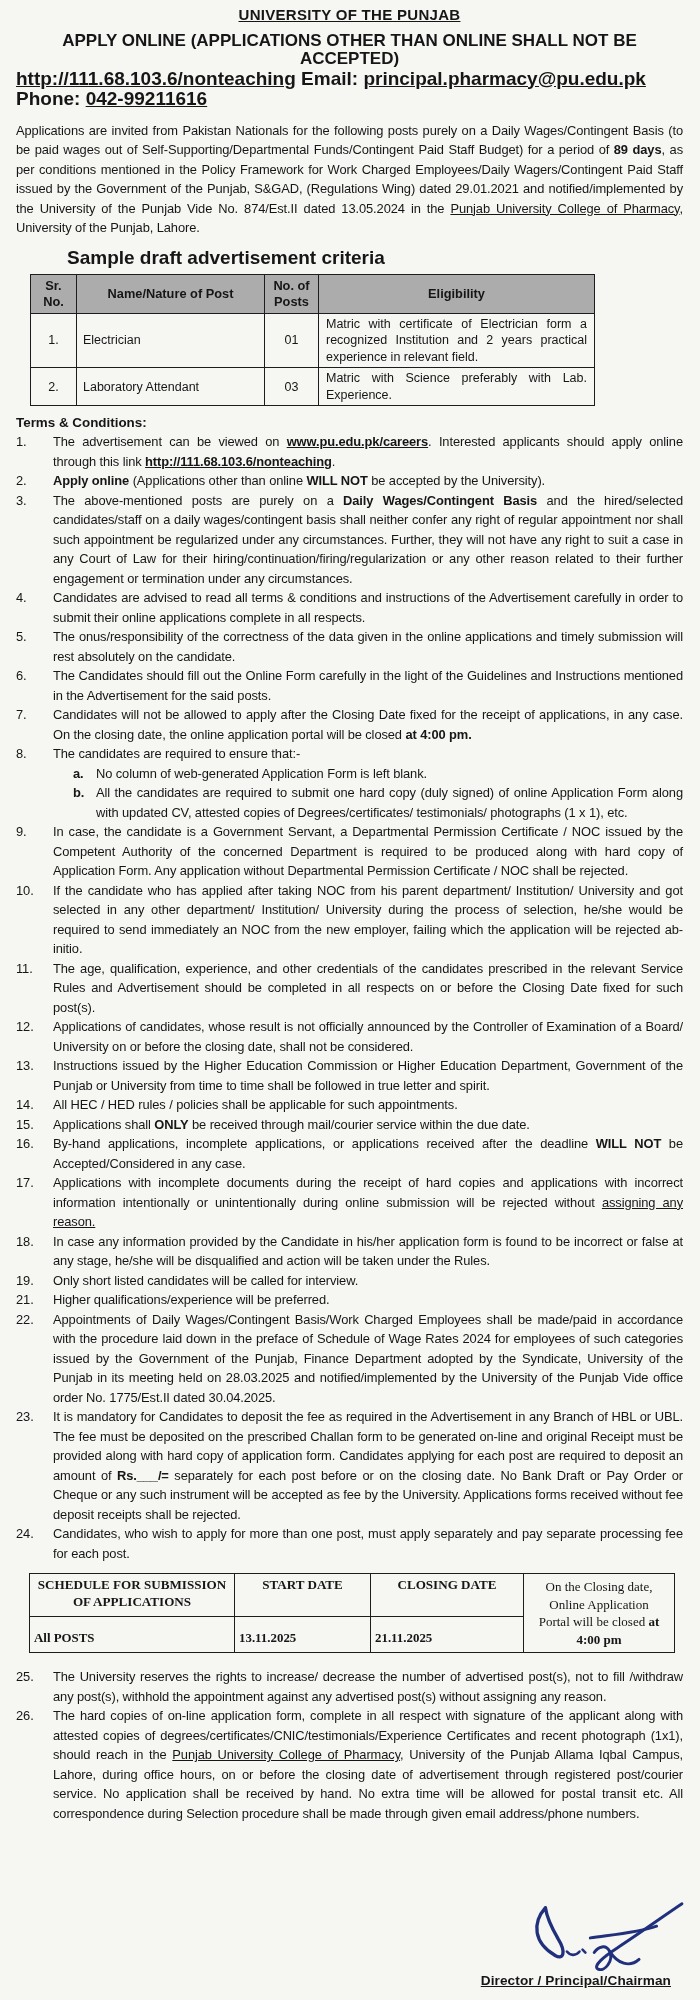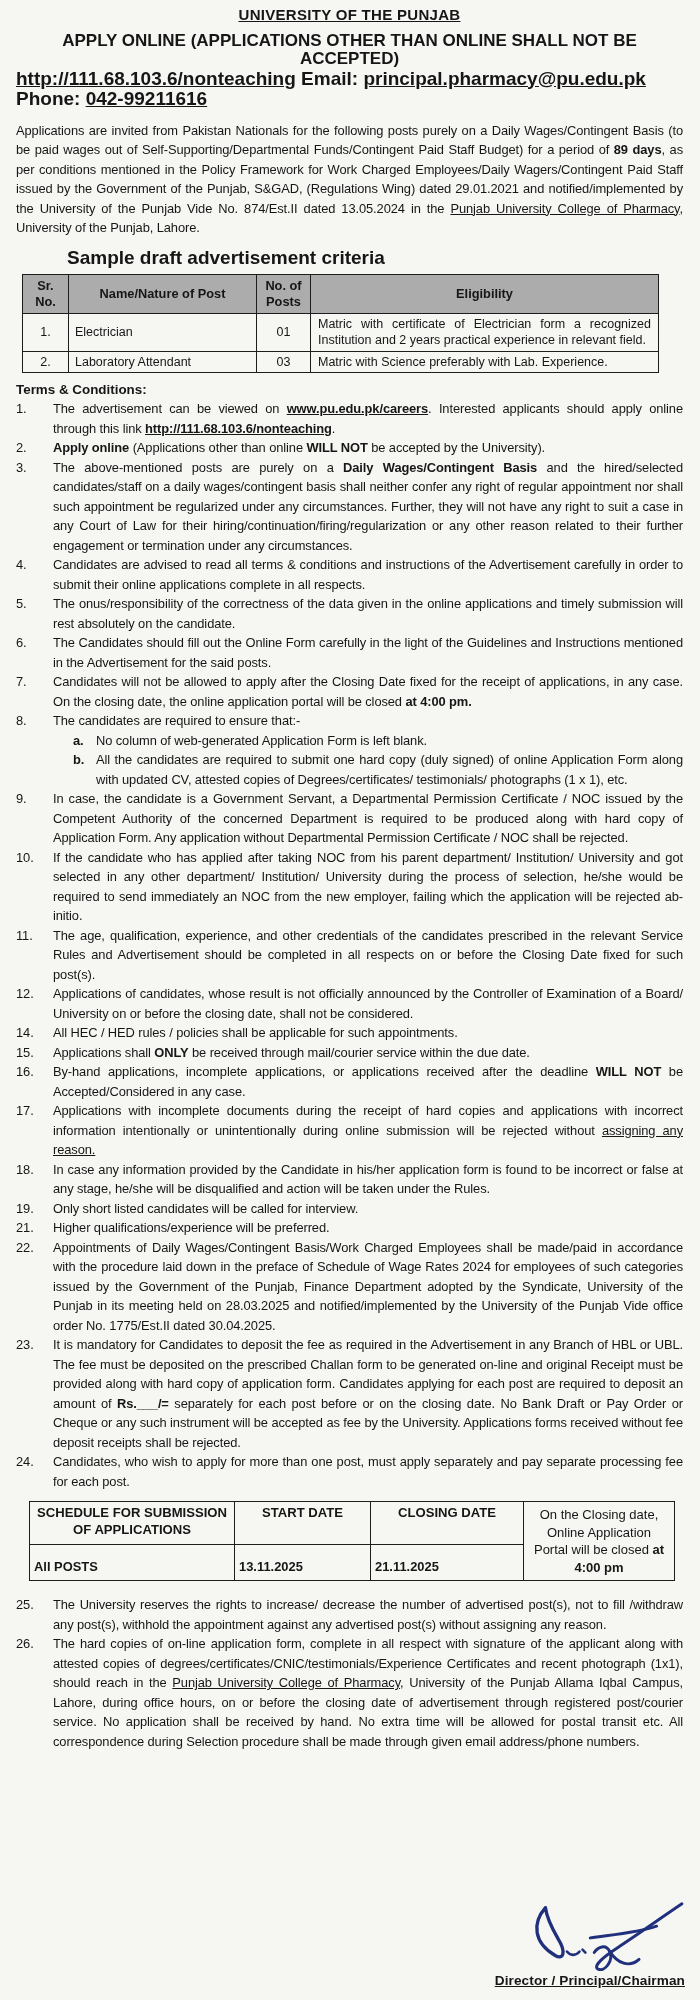--- a/index.html
+++ b/index.html
@@ -10,45 +10,45 @@
     -webkit-font-smoothing:antialiased;
   }
   .doc{padding:6px 17px 0 16px;}
   .u{text-decoration:underline;}
   .b{font-weight:bold;}
   .title{text-align:center;font-weight:bold;font-size:15px;line-height:18.5px;letter-spacing:.3px;}
   .apply-head{text-align:center;font-weight:bold;font-size:17px;margin-top:7px;line-height:18px;}
   .contact{font-weight:bold;font-size:19px;margin-top:1px;line-height:20px;}
   .intro{margin-top:12px;font-size:12.9px;line-height:19.5px;text-align:justify;letter-spacing:-.1px;}
   .sample{font-weight:bold;font-size:19px;margin:9px 0 5px 51px;}
-  table.criteria{border-collapse:collapse;margin-left:6px;width:637px;font-size:12.5px;table-layout:fixed;}
+  table.criteria{border-collapse:collapse;margin-left:14px;width:565px;font-size:12.5px;table-layout:fixed;}
   .criteria th,.criteria td{border:1.6px solid #1d1d1d;vertical-align:middle;}
   .criteria th{background:#acacac;font-size:12.8px;line-height:16px;padding:3px 3px;}
   .criteria col.c1{width:46px}.criteria col.c2{width:188px}.criteria col.c3{width:54px}
   .criteria td{padding:2px 6px;}
   td.sr{text-align:center;}
   td.count{text-align:center;}
   td.elig{text-align:justify;line-height:16.5px;padding:2px 7px;}
   .tc-head{font-weight:bold;font-size:13.4px;margin-top:8px;line-height:18px;}
   .terms{font-size:12.9px;line-height:19.5px;letter-spacing:-.1px;}
   .term-row{display:flex;}
   .term-num{flex:0 0 37px;}
   .term-body{flex:1;text-align:justify;}
   .sub-row{display:flex;padding-left:57px;}
   .sub-num{flex:0 0 23px;font-weight:bold;}
   .sub-body{flex:1;text-align:justify;}
   table.schedule{border-collapse:collapse;margin:10px 0 0 13px;width:646px;font-size:12.9px;table-layout:fixed;}
-  .schedule th,.schedule td{border:1.6px solid #1d1d1d;}
+  .schedule th,.schedule td{border:1.6px solid #1d1d1d;font-family:Liberation Serif, serif;}
   .schedule col.s1{width:205px}.schedule col.s2{width:136px}.schedule col.s3{width:153px}
   .schedule th{font-size:13.1px;padding:3px 4px;line-height:16.5px;vertical-align:top;text-align:center;}
   .schedule td.sch-data{text-align:left;font-weight:bold;padding:13px 4px 5px;}
   .schedule td.sch-note{text-align:center;line-height:17.5px;font-size:13px;padding:4px 9px;vertical-align:middle;}
   .after{margin-top:14px;}
   .sig-wrap{position:absolute;top:1896px;left:506px;width:192px;height:78px;}
-  .director{position:absolute;top:1973px;right:15px;font-weight:bold;font-size:13.6px;text-decoration:underline;letter-spacing:.1px;}
+  .director{position:absolute;top:1973px;right:29px;font-weight:bold;font-size:13.6px;text-decoration:underline;letter-spacing:.1px;}
 </style>
 </head>
 <body>
 
 <div class="doc">
 
   <div class="title"><span class="u">UNIVERSITY OF THE PUNJAB</span></div>
 
   <div class="apply-head">APPLY ONLINE (APPLICATIONS OTHER THAN ONLINE SHALL NOT BE ACCEPTED)</div>
 
@@ -142,20 +142,24 @@
       </div>
       <div class="term-row">
         <div class="term-num">11.</div>
         <div class="term-body"><span>The age, qualification, experience, and other credentials of the candidates prescribed in the relevant Service Rules and Advertisement should be completed in all respects on or before the Closing Date fixed for such post(s).</span></div>
       </div>
       <div class="term-row">
         <div class="term-num">12.</div>
         <div class="term-body"><span>Applications of candidates, whose result is not officially announced by the Controller of Examination of a Board/ University on or before the closing date, shall not be considered.</span></div>
       </div>
       <div class="term-row">
+        <div class="term-num">13.</div>
+        <div class="term-body"><span>Instructions issued by the Higher Education Commission or Higher Education Department, Government of the Punjab or University from time to time shall be followed in true letter and spirit.</span></div>
+      </div>
+      <div class="term-row">
         <div class="term-num">14.</div>
         <div class="term-body"><span>All HEC / HED rules / policies shall be applicable for such appointments.</span></div>
       </div>
       <div class="term-row">
         <div class="term-num">15.</div>
         <div class="term-body"><span>Applications shall </span><span class="b">ONLY</span><span> be received through mail/courier service within the due date.</span></div>
       </div>
       <div class="term-row">
         <div class="term-num">16.</div>
         <div class="term-body"><span>By-hand applications, incomplete applications, or applications received after the deadline </span><span class="b">WILL NOT</span><span> be Accepted/Considered in any case.</span></div>

